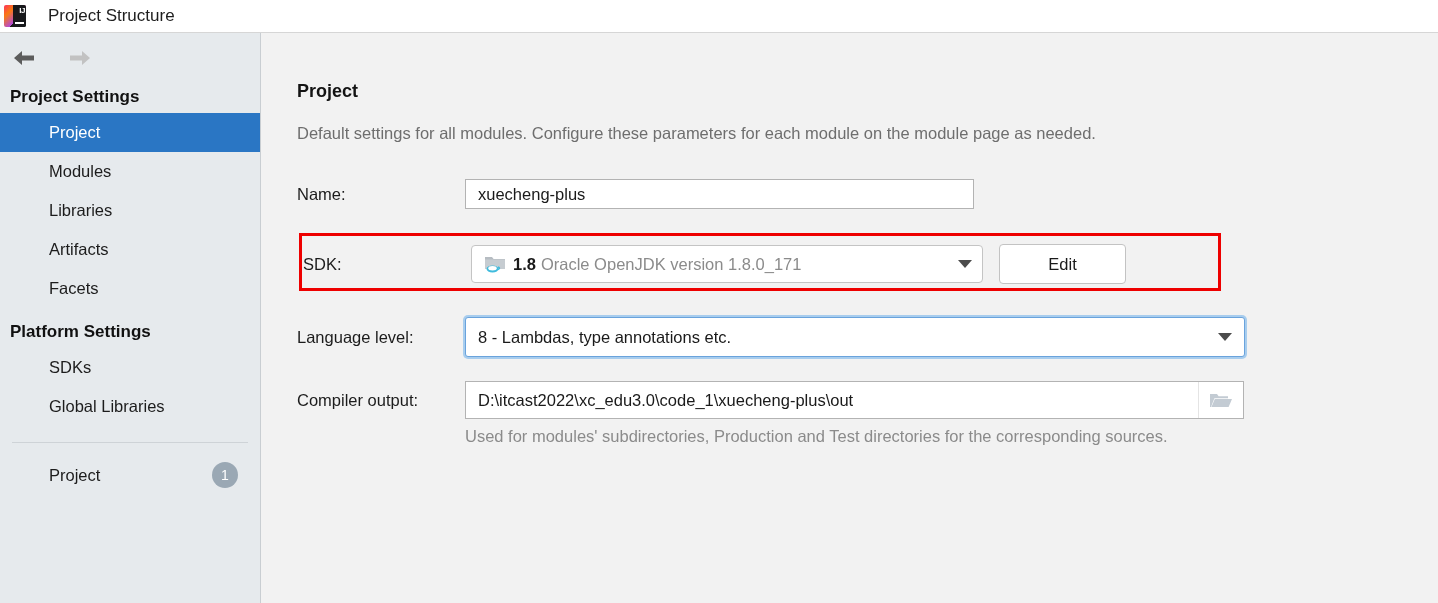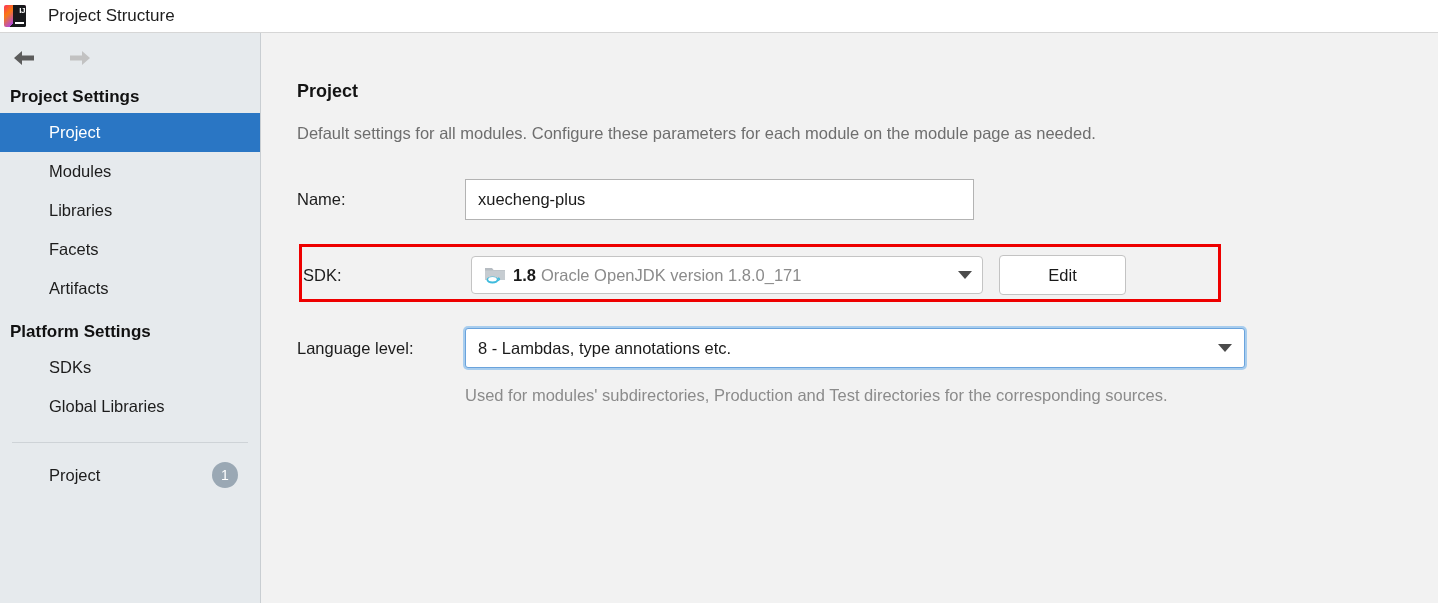--- a/index.html
+++ b/index.html
@@ -175,21 +175,21 @@
   }
   .row-label {
     font-size: 16.5px;
     color: #1c1c1c;
     width: 168px;
     flex: 0 0 168px;
   }
 
   .text-input {
     width: 509px;
-    height: 41px;
+    height: 30px;
     background: #ffffff;
     border: 1px solid #b3b3b3;
     box-sizing: border-box;
     display: flex;
     align-items: center;
     padding-left: 12px;
     font-size: 16.5px;
     color: #1a1a1a;
   }
 
@@ -350,24 +350,24 @@
     <div class="nav-item selected">
       <span>Project</span>
     </div>
     <div class="nav-item">
       <span>Modules</span>
     </div>
     <div class="nav-item">
       <span>Libraries</span>
     </div>
     <div class="nav-item">
+      <span>Artifacts</span>
+    </div>
+    <div class="nav-item">
       <span>Facets</span>
-    </div>
-    <div class="nav-item">
-      <span>Artifacts</span>
     </div>
 
     <div class="group-header second">Platform Settings</div>
 
     <div class="nav-item">
       <span>SDKs</span>
     </div>
     <div class="nav-item">
       <span>Global Libraries</span>
     </div>
@@ -416,17 +416,29 @@
     </div>
 
     <div class="form-row">
       <div class="row-label">Language level:</div>
       <div class="combo-focus">
         <span class="combo-text">8 - Lambdas, type annotations etc.</span>
         <span class="caret"></span>
       </div>
     </div>
 
+    <div class="form-row" style="margin-bottom:14px;">
+      <div class="row-label">Compiler output:</div>
+      <div class="path-input">
+        <span class="path-text">D:\itcast2022\xc_edu3.0\code_1\xuecheng-plus\out</span>
+        <span class="browse-btn">
+          <svg width="24" height="19" viewBox="0 0 24 19">
+            <path d="M1 3 h7 l1.6 2.2 H19 v2 H5.4 L2 16 H1 Z" fill="#c3cbd3"></path>
+            <path d="M5.8 8 H23 l-3.4 8 H2.4 Z" fill="#c3cbd3"></path>
+          </svg>
+        </span>
+      </div>
+    </div>
 
     <div class="hint">Used for modules' subdirectories, Production and Test directories for the corresponding sources.</div>
 
   </div>
 </div>
 
 </body></html>

